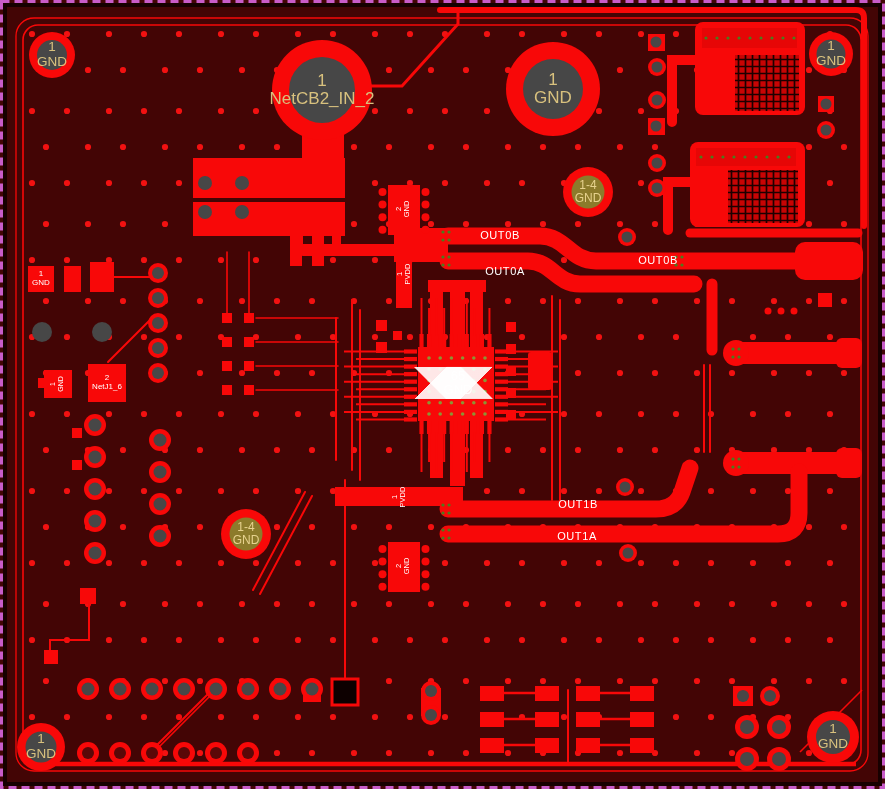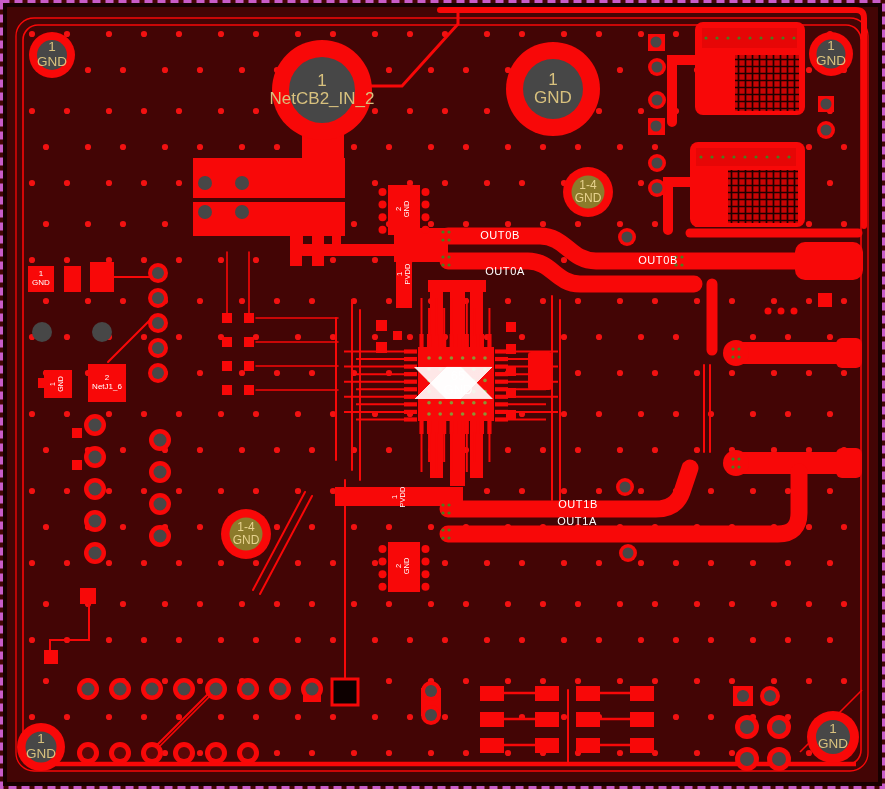--- a/index.html
+++ b/index.html
@@ -950,21 +950,21 @@
       </div>
       <div class="lbl k-net" style="left: 500px; top: 236px;">
         <span>OUT0B</span>
       </div>
       <div class="lbl k-net" style="left: 505px; top: 240px; margin-top: 32px;">
         <span>OUT0A</span>
       </div>
       <div class="lbl k-net" style="left: 658px; top: 261px;">
         <span>OUT0B</span>
       </div>
-      <div class="lbl k-net" style="left: 577px; top: 522px;">
+      <div class="lbl k-net" style="left: 577px; top: 537px;">
         <span>OUT1A</span>
       </div>
       <div class="lbl k-net" style="left: 578px; top: 505px;">
         <span>OUT1B</span>
       </div>
       <div class="lbl k-vert" style="left: 404px; top: 274px;">
         <span>1</span>
         <span>PVDD</span>
       </div>
       <div class="lbl k-vert" style="left: 399px; top: 497px;">

